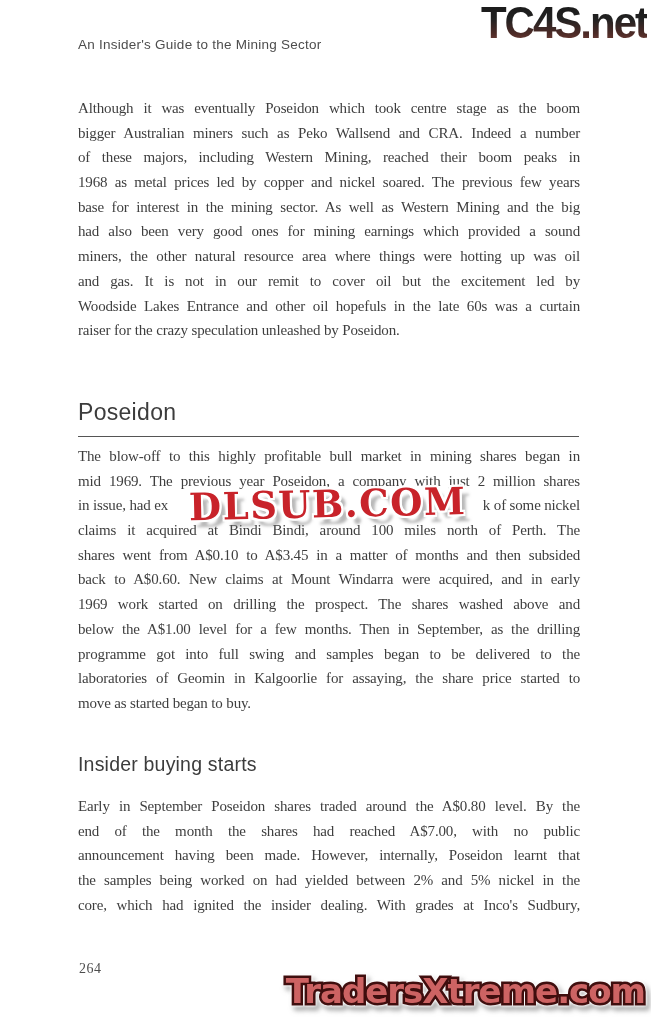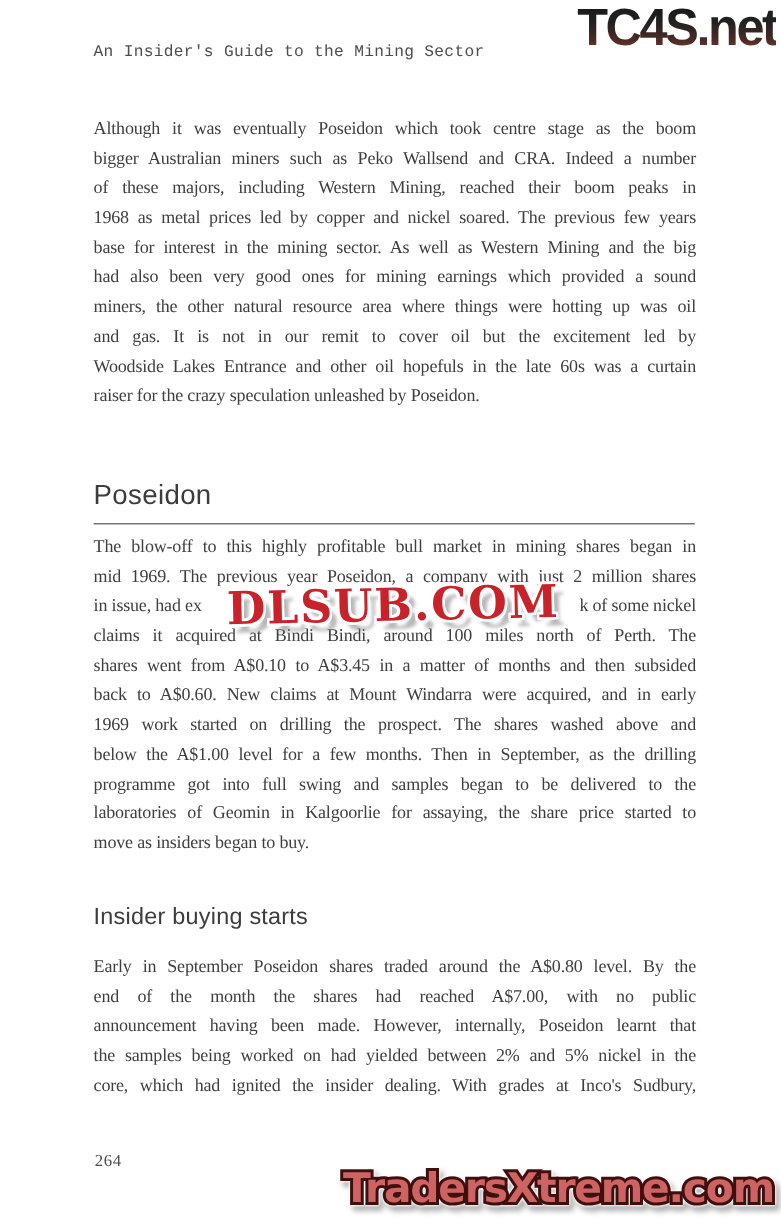--- a/index.html
+++ b/index.html
@@ -3,21 +3,21 @@
 <meta charset="utf-8">
 <style>
   * { margin:0; padding:0; box-sizing:border-box; }
   html,body { background:#ffffff; }
   .page {
     position:relative; width:651px; height:1024px; background:#ffffff;
     overflow:hidden; font-family:"Liberation Serif", serif;
   }
   .running-header {
     position:absolute; left:78px; top:37px;
-    font-family:Liberation Mono, monospace;
+    font-family:Liberation Sans, sans-serif;
     font-size:13.5px; color:#4d4d4d; letter-spacing:.25px;
   }
   .tc4s {
     position:absolute; top:-2px; right:4px;
     font-family:"Liberation Sans", sans-serif; font-weight:bold;
     font-size:42px; letter-spacing:-2px; line-height:48px;
     background:linear-gradient(to bottom, #161616 0%, #222222 42%, #4e2b27 72%, #8e4d44 100%);
     -webkit-background-clip:text; background-clip:text; color:transparent;
     transform:scaleY(1.04); transform-origin:top right;
   }
@@ -109,21 +109,21 @@
         <span>in issue, had ex</span>
         <span>k of some nickel</span>
       </div>
       <div class="line">claims it acquired at Bindi Bindi, around 100 miles north of Perth. The</div>
       <div class="line">shares went from A$0.10 to A$3.45 in a matter of months and then subsided</div>
       <div class="line">back to A$0.60. New claims at Mount Windarra were acquired, and in early</div>
       <div class="line">1969 work started on drilling the prospect. The shares washed above and</div>
       <div class="line">below the A$1.00 level for a few months. Then in September, as the drilling</div>
       <div class="line">programme got into full swing and samples began to be delivered to the</div>
       <div class="line">laboratories of Geomin in Kalgoorlie for assaying, the share price started to</div>
-      <div class="line">move as insiders began to buy.</div>
+      <div class="line">move as started began to buy.</div>
     </div>
 
   <div class="dlsub">DLSUB.COM</div>
 
   <div class="heading2">Insider buying starts</div>
 
   <div class="para" id="insider-para" data-justify-last="true">
       <div class="line">Early in September Poseidon shares traded around the A$0.80 level. By the</div>
       <div class="line">end of the month the shares had reached A$7.00, with no public</div>
       <div class="line">announcement having been made. However, internally, Poseidon learnt that</div>

